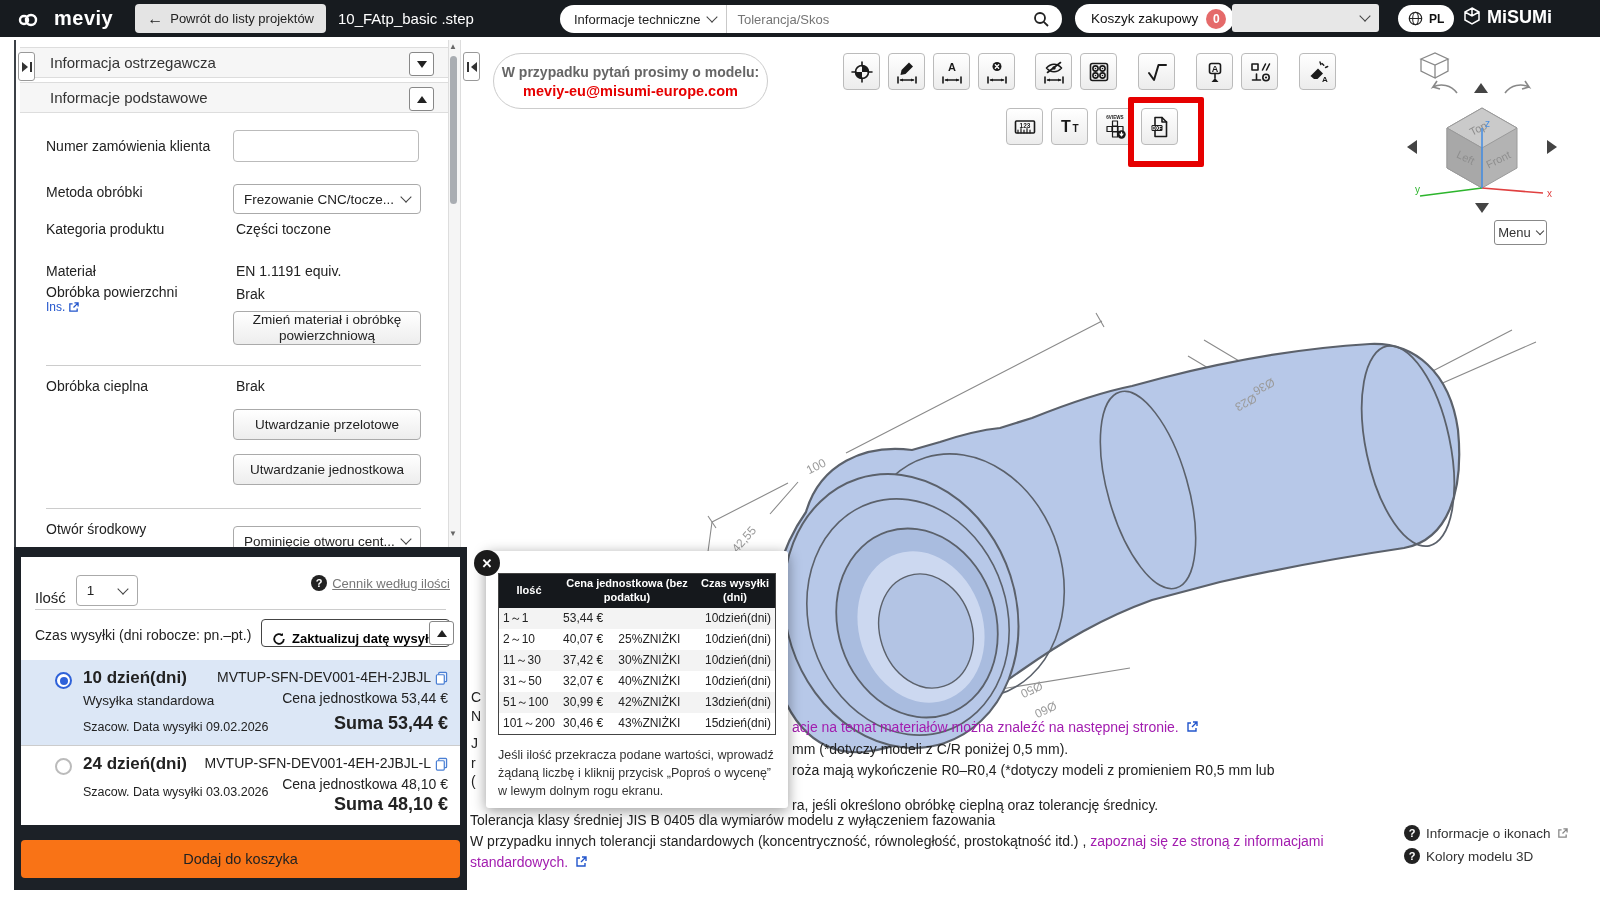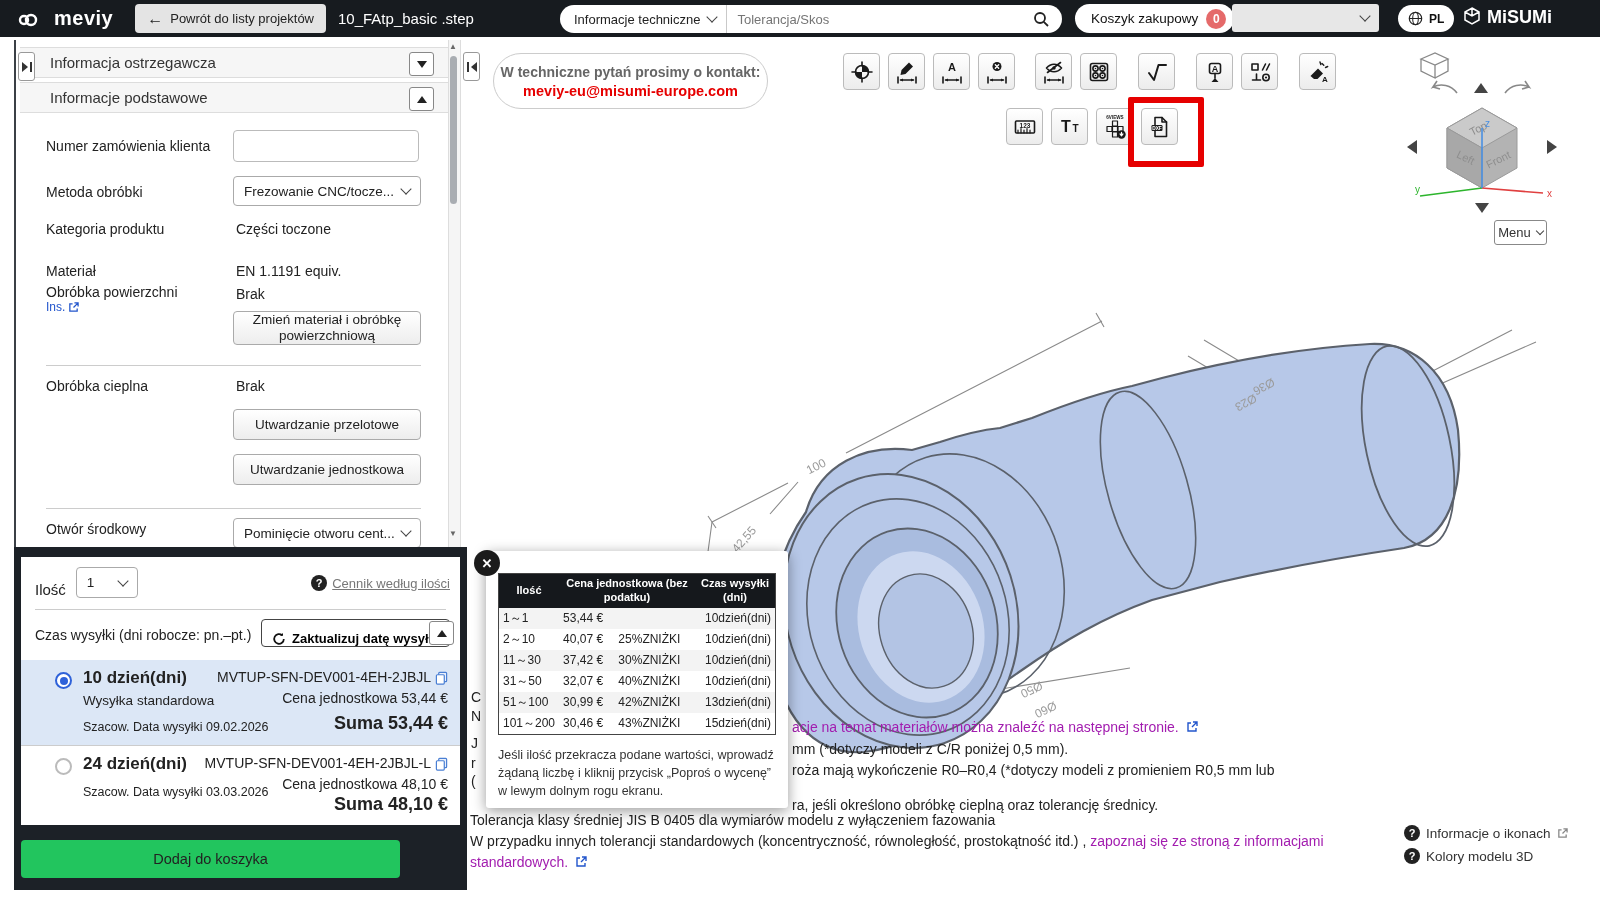--- a/index.html
+++ b/index.html
@@ -19,33 +19,33 @@
   .graysel{background:#e7e7e7;border-radius:3px;height:28px;display:flex;align-items:center;justify-content:flex-end;padding:0 10px;}
   .chev{display:inline-block;width:7px;height:7px;border-right:1.8px solid #444;border-bottom:1.8px solid #444;transform:rotate(45deg);margin-top:-4px;}
   
   .acc{position:absolute;left:20px;width:430px;height:31px;background:#f6f6f6;border-top:1px solid #ddd;border-bottom:1px solid #ddd;display:flex;align-items:center;font-size:15px;color:#333;padding-left:30px;box-sizing:border-box;}
   .togglebtn{position:absolute;right:16px;top:4px;width:23px;height:22px;background:#fff;border:1px solid #888;border-radius:3px;display:flex;align-items:center;justify-content:center;}
   .tri-dn{width:0;height:0;border-left:5px solid transparent;border-right:5px solid transparent;border-top:7px solid #222;}
   .tri-up{width:0;height:0;border-left:5px solid transparent;border-right:5px solid transparent;border-bottom:7px solid #222;}
   .lbl{position:absolute;left:46px;font-size:14px;color:#222;}
   .val{position:absolute;left:236px;font-size:14px;color:#222;}
   .inp{position:absolute;left:233px;width:186px;height:32px;border:1px solid #bbb;border-radius:4px;background:#fff;box-sizing:border-box;font-family:inherit;font-size:14px;padding:0 8px;}
-  .sel{position:absolute;left:233px;width:188px;height:30px;border:1px solid #aaa;border-radius:4px;background:#fff;box-sizing:border-box;display:flex;align-items:center;justify-content:space-between;padding:0 10px;font-size:13.5px;color:#222;}
+  .sel{position:absolute;left:233px;width:188px;height:30px;border:1px solid #aaa;border-radius:4px;background:#fff;box-sizing:border-box;display:flex;align-items:center;justify-content:space-between;padding:0 10px;font-size:13.5px;color:#222;margin-top:8px;}
   .btnw{position:absolute;left:233px;width:188px;background:linear-gradient(#fff,#ededed);border:1px solid #aaa;border-radius:4px;font-size:13.5px;color:#222;display:flex;align-items:center;justify-content:center;text-align:center;box-sizing:border-box;font-family:inherit;}
   .hr{position:absolute;left:46px;width:375px;height:1px;background:#ccc;}
   .link{color:#2255cc;font-size:12px;text-decoration:none;display:inline-flex;align-items:center;gap:3px;}
   
   .panel{position:absolute;left:14px;top:547px;width:453px;height:343px;background:#1c2127;z-index:60;}
   .panel .card{position:absolute;left:7px;top:10px;width:439px;background:#fff;}
   .optrow{position:relative;box-sizing:border-box;}
   .radio{width:17px;height:17px;border-radius:50%;box-sizing:border-box;display:inline-block;}
   .radio.on{border:2px solid #2f62d9;background:#fff;position:relative;}
   .radio.on::after{content:"";position:absolute;left:2.5px;top:2.5px;width:8px;height:8px;border-radius:50%;background:#2f62d9;}
   .radio.off{border:2px solid #bbb;background:#fff;}
-  .ylwbtn{position:absolute;left:7px;top:293px;width:379px;height:38px;background:#22c55e;border:none;border-radius:4px;font-size:14.5px;color:#222;font-family:inherit;}
+  .ylwbtn{position:absolute;left:7px;top:293px;width:439px;height:38px;background:#f97316;border:none;border-radius:4px;font-size:14.5px;color:#222;font-family:inherit;}
   .qicon{display:inline-flex;width:16px;height:16px;border-radius:50%;background:#222;color:#fff;font-size:11px;font-weight:bold;align-items:center;justify-content:center;flex:none;}
   
   .tool{position:absolute;width:37px;height:37px;background:linear-gradient(#fff,#ececec);border:1px solid #bbb;border-radius:4px;box-sizing:border-box;display:flex;align-items:center;justify-content:center;}
   .tool svg{stroke:#1a1a1a;fill:none;stroke-width:1.6;stroke-linecap:round;stroke-linejoin:round;}
   
   .popup{position:absolute;left:486px;top:551px;width:302px;height:257px;background:#fff;box-shadow:0 3px 14px rgba(0,0,0,.40);border-radius:3px;z-index:40;}
   .ptable{position:absolute;left:12px;top:22px;width:278px;border-collapse:collapse;border:1px solid #444;font-size:12px;}
   .ptable th{background:#15181c;color:#fff;font-size:11px;font-weight:bold;text-align:center;padding:3px 2px;line-height:1.25;}
   .ptable td{padding:2px 4px;color:#222;white-space:nowrap;}
   .ptable tr.odd td{background:#f3f3f3;}
@@ -243,21 +243,21 @@
   </div>
   <button class="ylwbtn"><span>Dodaj do koszyka</span></button>
 </div>
 
 <div class="handle" style="left:463px;top:52px;">
   <span class="bar"></span>
     <span class="tl"></span>
 </div>
 
 <div class="ab" style="left:493px;top:53px;width:273px;height:54px;border:1.5px solid #ccc;border-radius:30px;display:flex;flex-direction:column;align-items:center;justify-content:center;gap:3px;">
-  <span style="font-size:14px;font-weight:bold;color:#666;">W techniczne pytań prosimy o kontakt:</span>
+  <span style="font-size:14px;font-weight:bold;color:#666;">W przypadku pytań prosimy o modelu:</span>
   <span style="font-size:14.5px;font-weight:bold;color:#e60000;">meviy-eu@misumi-europe.com</span>
 </div>
 
 <div class="tool" style="left:843px;top:53px;">
   <svg width="24" height="24" viewBox="0 0 24 24">
     <circle cx="12" cy="12" r="6.5"></circle>
       <path d="M12 2v4M12 18v4M2 12h4M18 12h4"></path>
     <path d="M12 5.5A6.5 6.5 0 0 1 18.5 12H12Z" fill="#1a1a1a" stroke="none"></path>
     <path d="M12 18.5A6.5 6.5 0 0 1 5.5 12H12Z" fill="#1a1a1a" stroke="none"></path>
   </svg>

